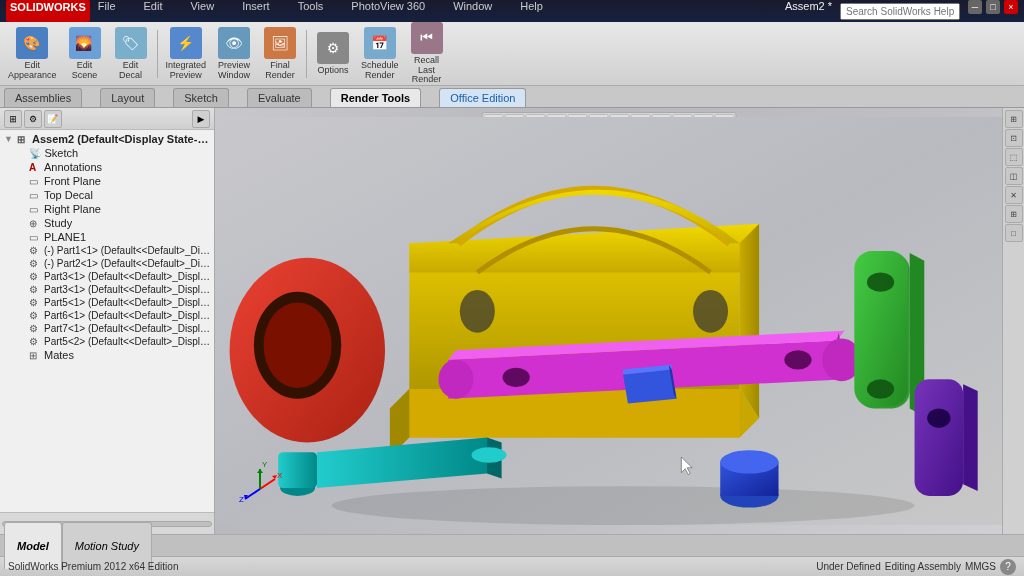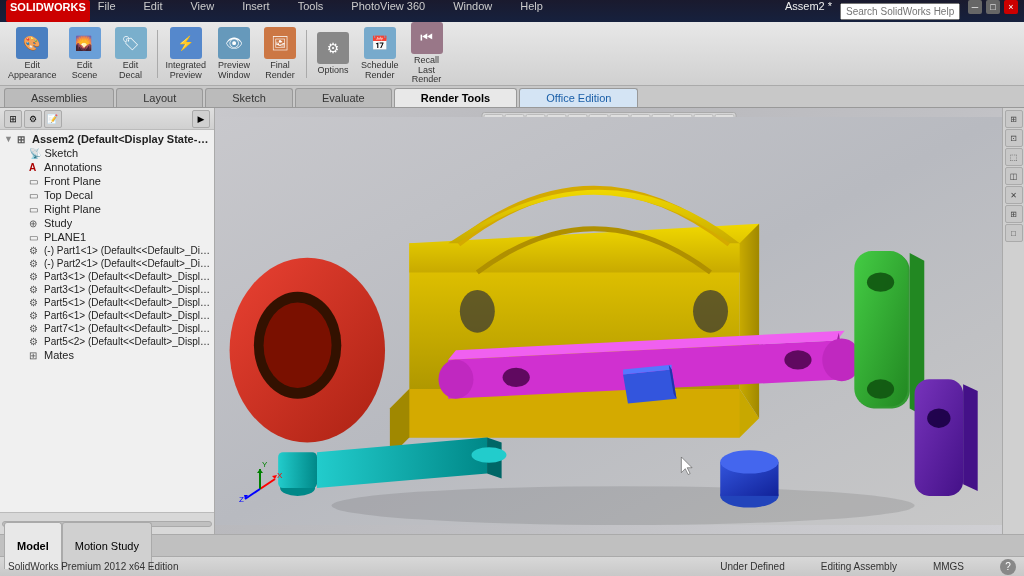--- a/index.html
+++ b/index.html
@@ -93,29 +93,29 @@
     
     #tabs {
       height: 22px;
       background: #c8c8c8;
       display: flex;
       align-items: flex-end;
       padding: 0 4px;
       border-bottom: 1px solid #999;
     }
     .tab {
-      padding: 3px 26px;
+      padding: 3px 10px;
       background: #bbb;
       border: 1px solid #999;
       border-bottom: none;
       border-radius: 3px 3px 0 0;
       cursor: pointer;
       font-size: 11px;
       color: #333;
-      margin-right: 2px;
+      margin-right: 18px;
     }
     .tab.active {
       background: #e8e8e8;
       font-weight: bold;
       color: #000;
     }
     .tab.special {
       background: #d4e4f4;
       color: #1a5fa8;
     }
@@ -229,41 +229,42 @@
     
     #statusbar {
       height: 20px;
       background: linear-gradient(to bottom, #d8d8d8, #c8c8c8);
       border-top: 1px solid #aaa;
       display: flex;
       align-items: center;
       padding: 0 8px;
       font-size: 10px;
       color: #333;
-      gap: 36px;
+      gap: 4px;
     }
     .status-item { color: #333; }
 
     
     #bottom-tabs {
       height: 22px;
       background: #c0c0c0;
       border-top: 1px solid #aaa;
       display: flex;
       align-items: center;
       padding: 0 4px;
     }
     .bottom-tab {
       padding: 17px 12px;
       background: #d0d0d0;
       border: 1px solid #aaa;
       border-bottom: none;
       border-radius: 3px 3px 0 0;
       cursor: pointer;
       font-size: 11px;
+      font-style: italic;
     }
     .bottom-tab.active {
       background: #e8e8e8;
       font-weight: bold;
     }
 
     
     #scene-svg {
       position: absolute;
       top: 0; left: 0;

